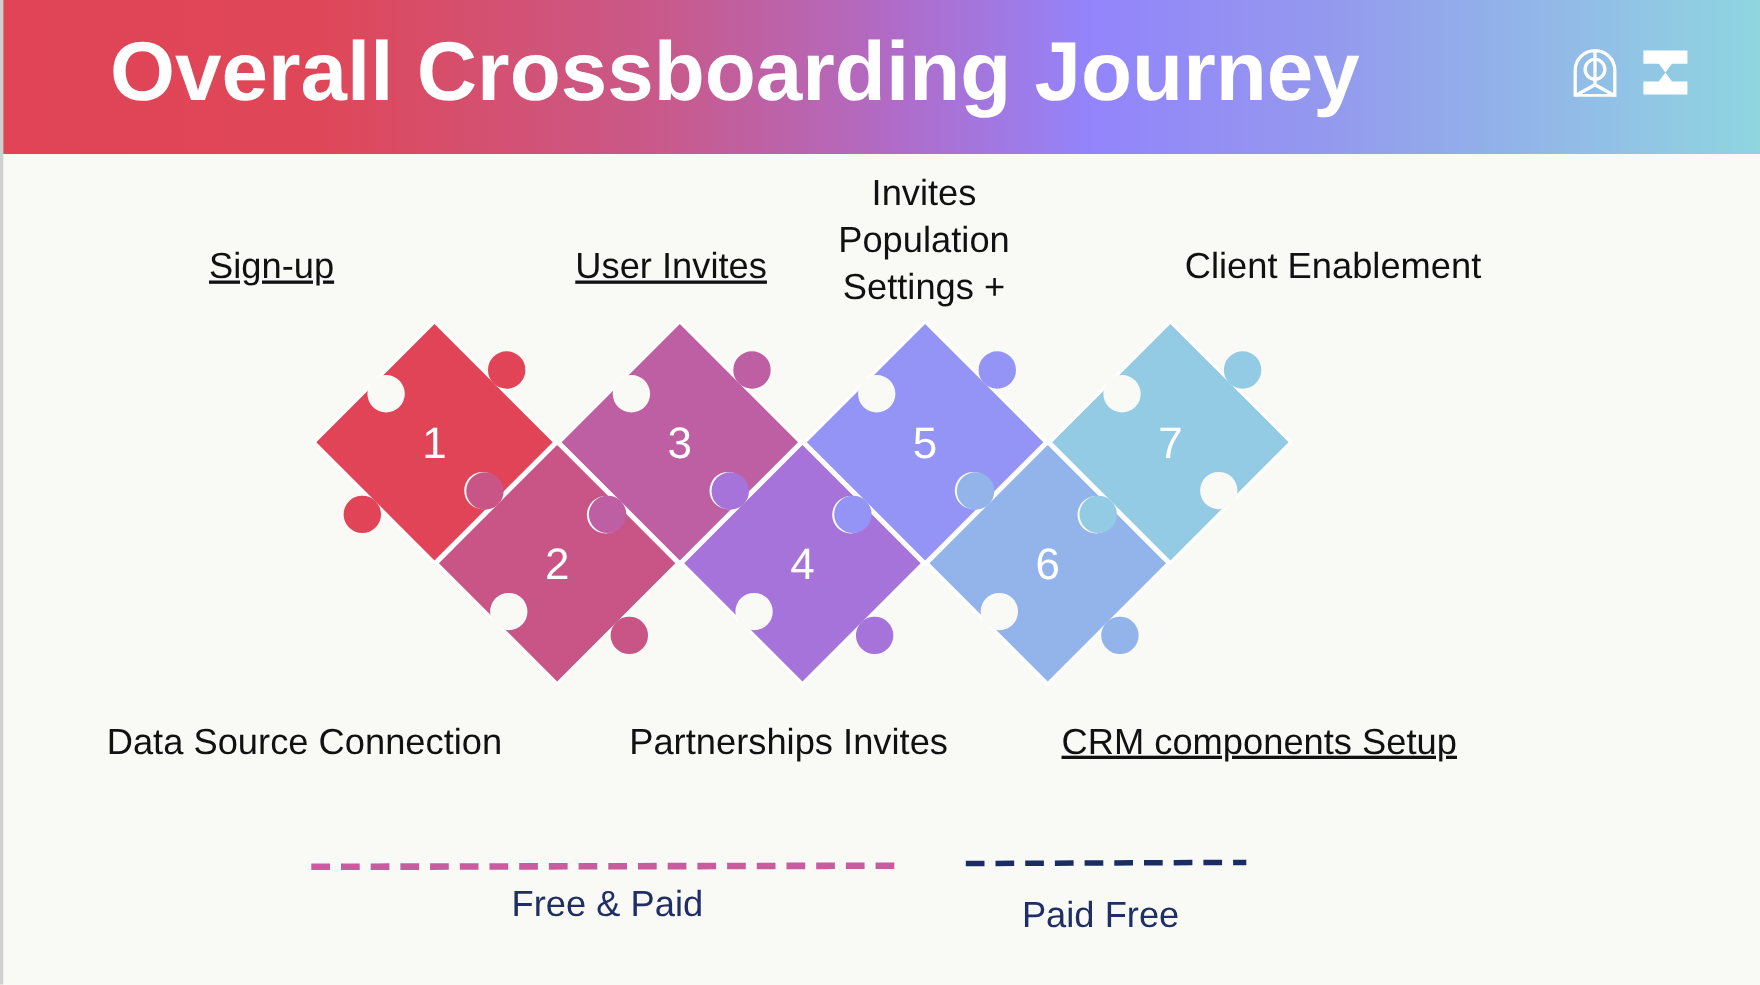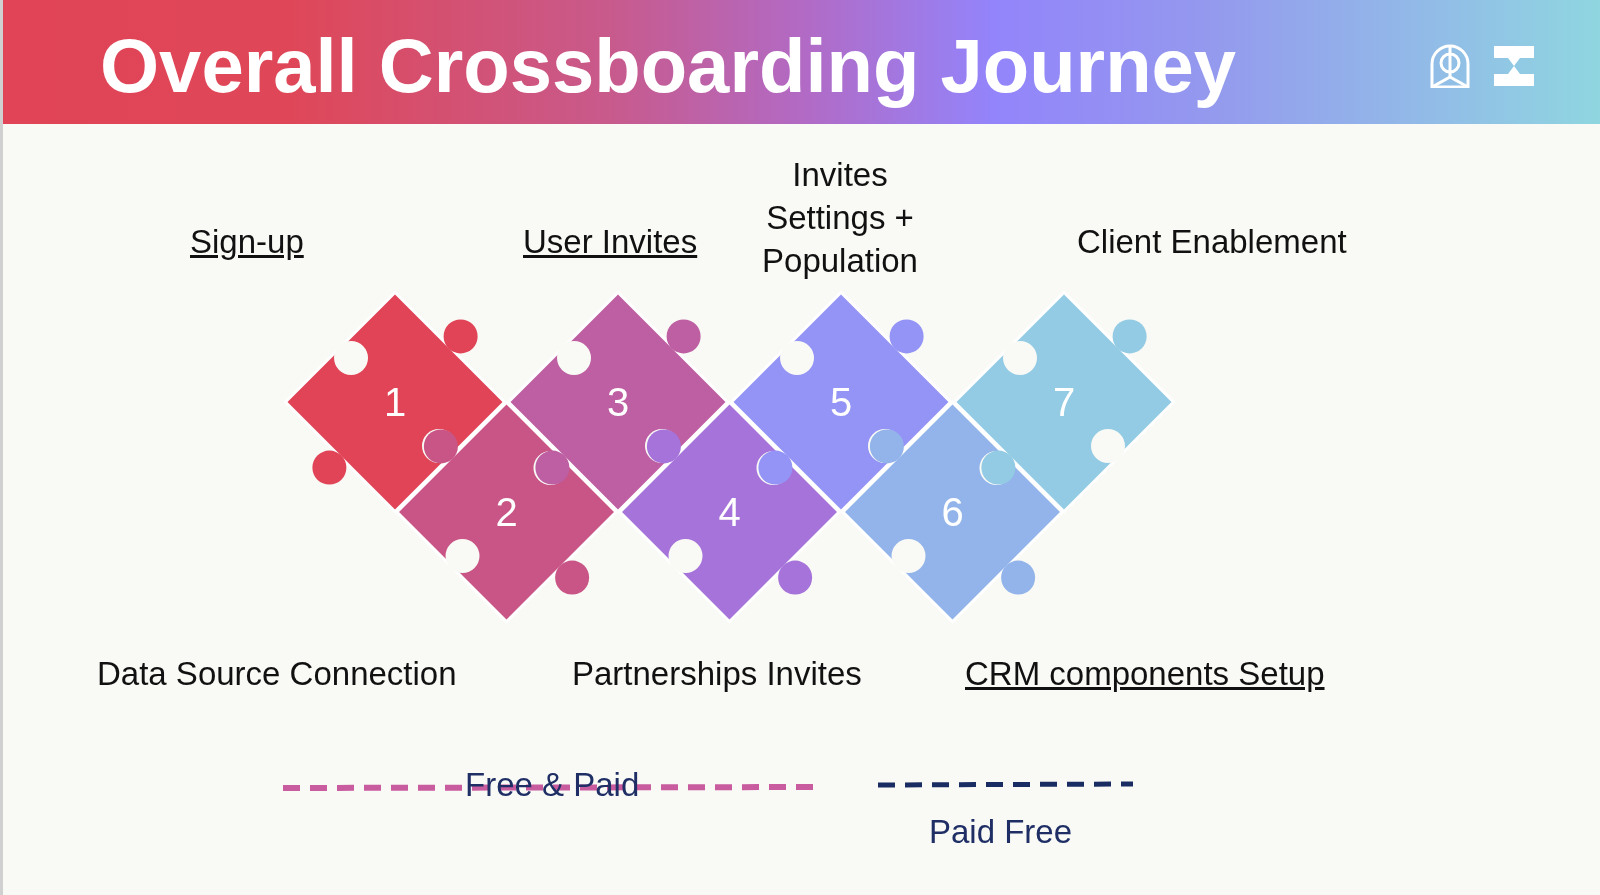--- a/index.html
+++ b/index.html
@@ -1,19 +1,19 @@
 <!DOCTYPE html>
 <html><head>
 <meta charset="utf-8">
 <style>
   html, body { margin:0; padding:0; }
   body { width:1600px; height:895px; background:#f9f9f5; position:relative; overflow:hidden;
          font-family:"Liberation Sans", sans-serif; }
   .frame { position:absolute; left:0; top:0; width:1600px; height:895px; border-left:3px solid #d0d0d0; box-sizing:border-box; }
-  .header { position:absolute; left:3px; top:0; width:1597px; height:124px;
+  .header { position:absolute; left:3px; top:0; width:1597px; height:140px;
             background:linear-gradient(90deg,#e04456 0%,#df4758 18%,#c85a8c 38%,#b26ac4 50%,#9384fb 62%,#9498ee 75%,#92b8e8 88%,#8fd6e0 100%); }
   .title { position:absolute; left:97px; top:22px; font-size:76px; font-weight:700; color:#ffffff; letter-spacing:0px; white-space:nowrap; }
   .logo { position:absolute; top:44px; }
   .label { position:absolute; font-size:33px; color:#111111; white-space:nowrap; text-align:center; line-height:43px; }
   .puzzle { position:absolute; left:0; top:0; }
   .legend-label { position:absolute; font-size:33px; color:#1f2f66; white-space:nowrap; }
 </style>
 </head>
 <body>
 
@@ -32,22 +32,22 @@
 
   <svg class="logo" style="left:1490px;" width="42" height="44" viewBox="0 0 42 44">
     <path d="M1 2 L41 2 L41 14 L27 14 L21 22 L27 30 L41 30 L41 42 L1 42 L1 30 L15 30 L21 22 L15 14 L1 14 Z" fill="#ffffff"></path>
   </svg>
 </div>
 
 <div class="label" style="left:190px; top:220px;text-decoration:underline;">Sign-up</div>
 <div class="label" style="left:523px; top:220px;text-decoration:underline;">User Invites</div>
 <div class="label" style="left:752px; top:153px; width:176px;">
   <div>Invites</div>
+  <div>Population</div>
   <div>Settings +</div>
-  <div>Population</div>
 </div>
 <div class="label" style="left:1077px; top:220px;">Client Enablement</div>
 
 <div class="label" style="left:97px; top:652px;">Data Source Connection</div>
 <div class="label" style="left:572px; top:652px;text-align:right;">Partnerships Invites</div>
 <div class="label" style="left:965px; top:652px;text-decoration:underline;">CRM components Setup</div>
 
 <svg class="puzzle" width="1600" height="895">
   <g id="pieces">
       <g transform="translate(395,402) rotate(45)">
@@ -106,14 +106,14 @@
         <circle cx="-62.2" cy="0" r="17" fill="#f9f9f5"></circle>
       </g>
       <text x="1064" y="416" text-anchor="middle" fill="#ffffff" font-size="40" font-family="&quot;Liberation Sans&quot;, sans-serif">7</text>
     </g>
 </svg>
 
 <svg style="position:absolute; left:0; top:0;" width="1600" height="895">
   <line x1="283" y1="788" x2="820" y2="787" stroke-width="6" stroke-dasharray="17 10" id="lg0" stroke="#c95b9f"></line>
   <line x1="878" y1="785" x2="1133" y2="784" stroke-width="5" stroke-dasharray="17 10" id="lg1" stroke="#1a2d62"></line>
 </svg>
-<div class="legend-label" style="left:465px; top:766px;text-align:center;">Free &amp; Paid</div>
+<div class="legend-label" style="left:465px; top:803px;text-align:center;">Free &amp; Paid</div>
 <div class="legend-label" style="left:929px; top:813px;">Paid Free</div>
 
 </body></html>

